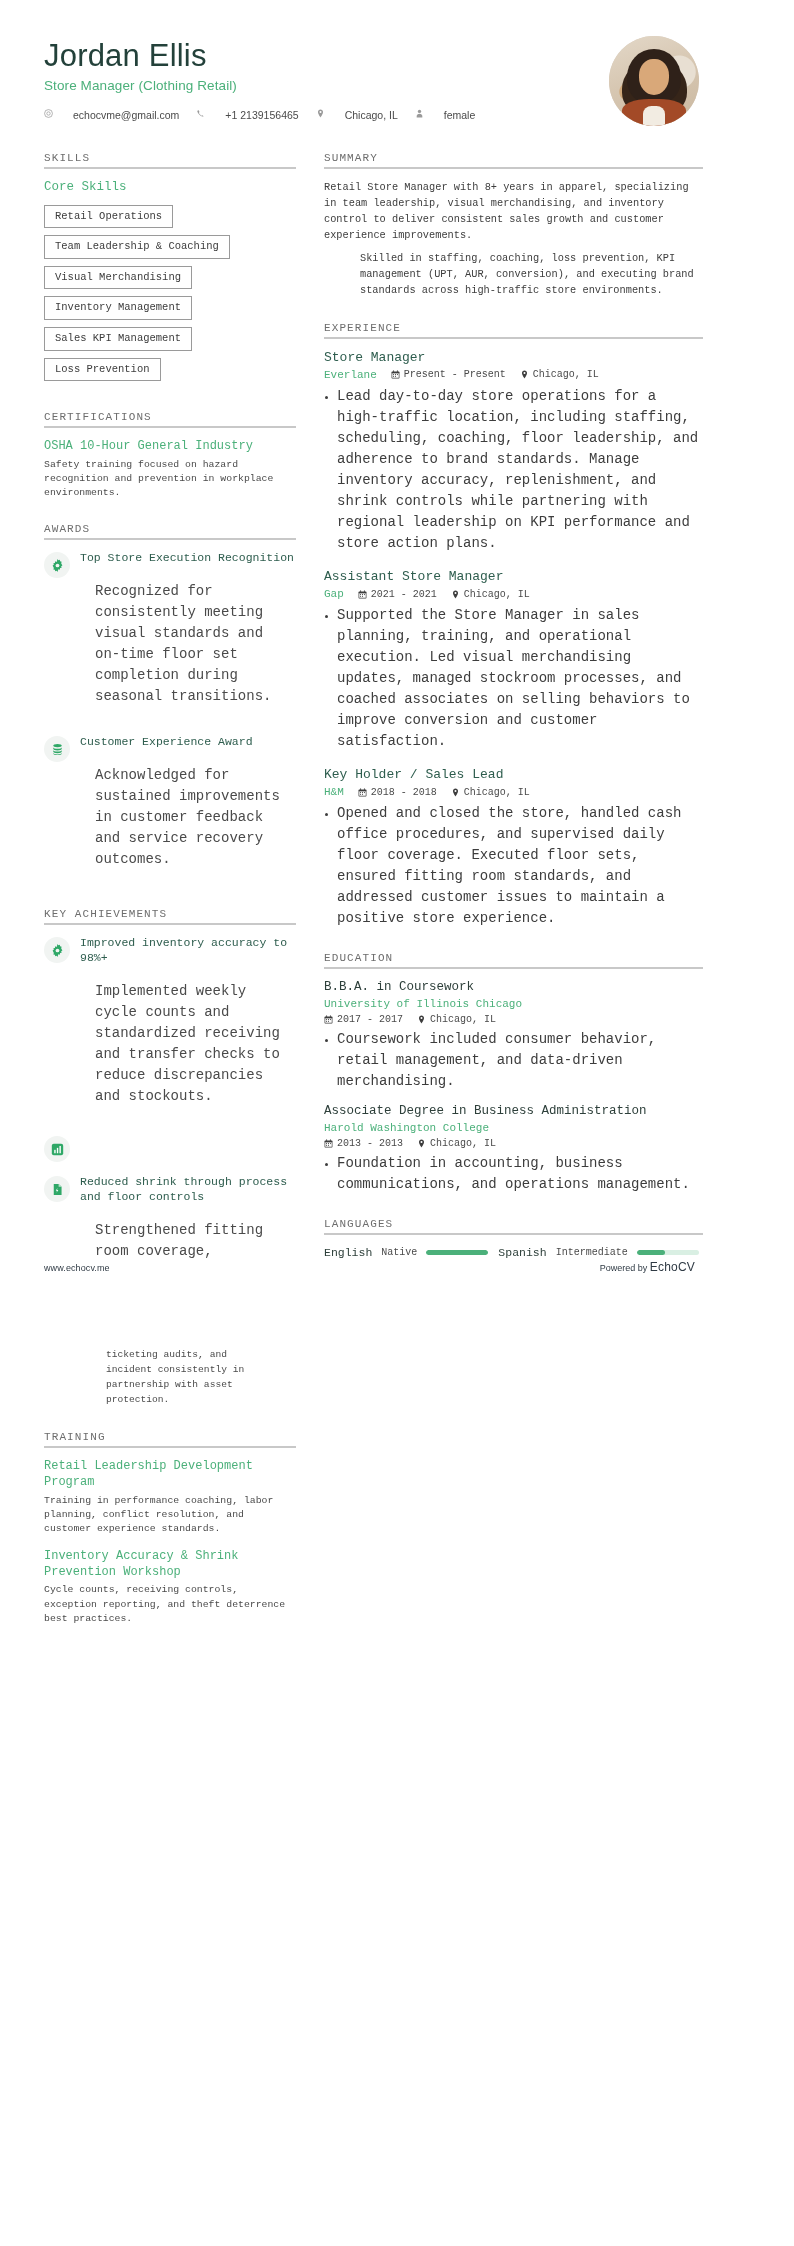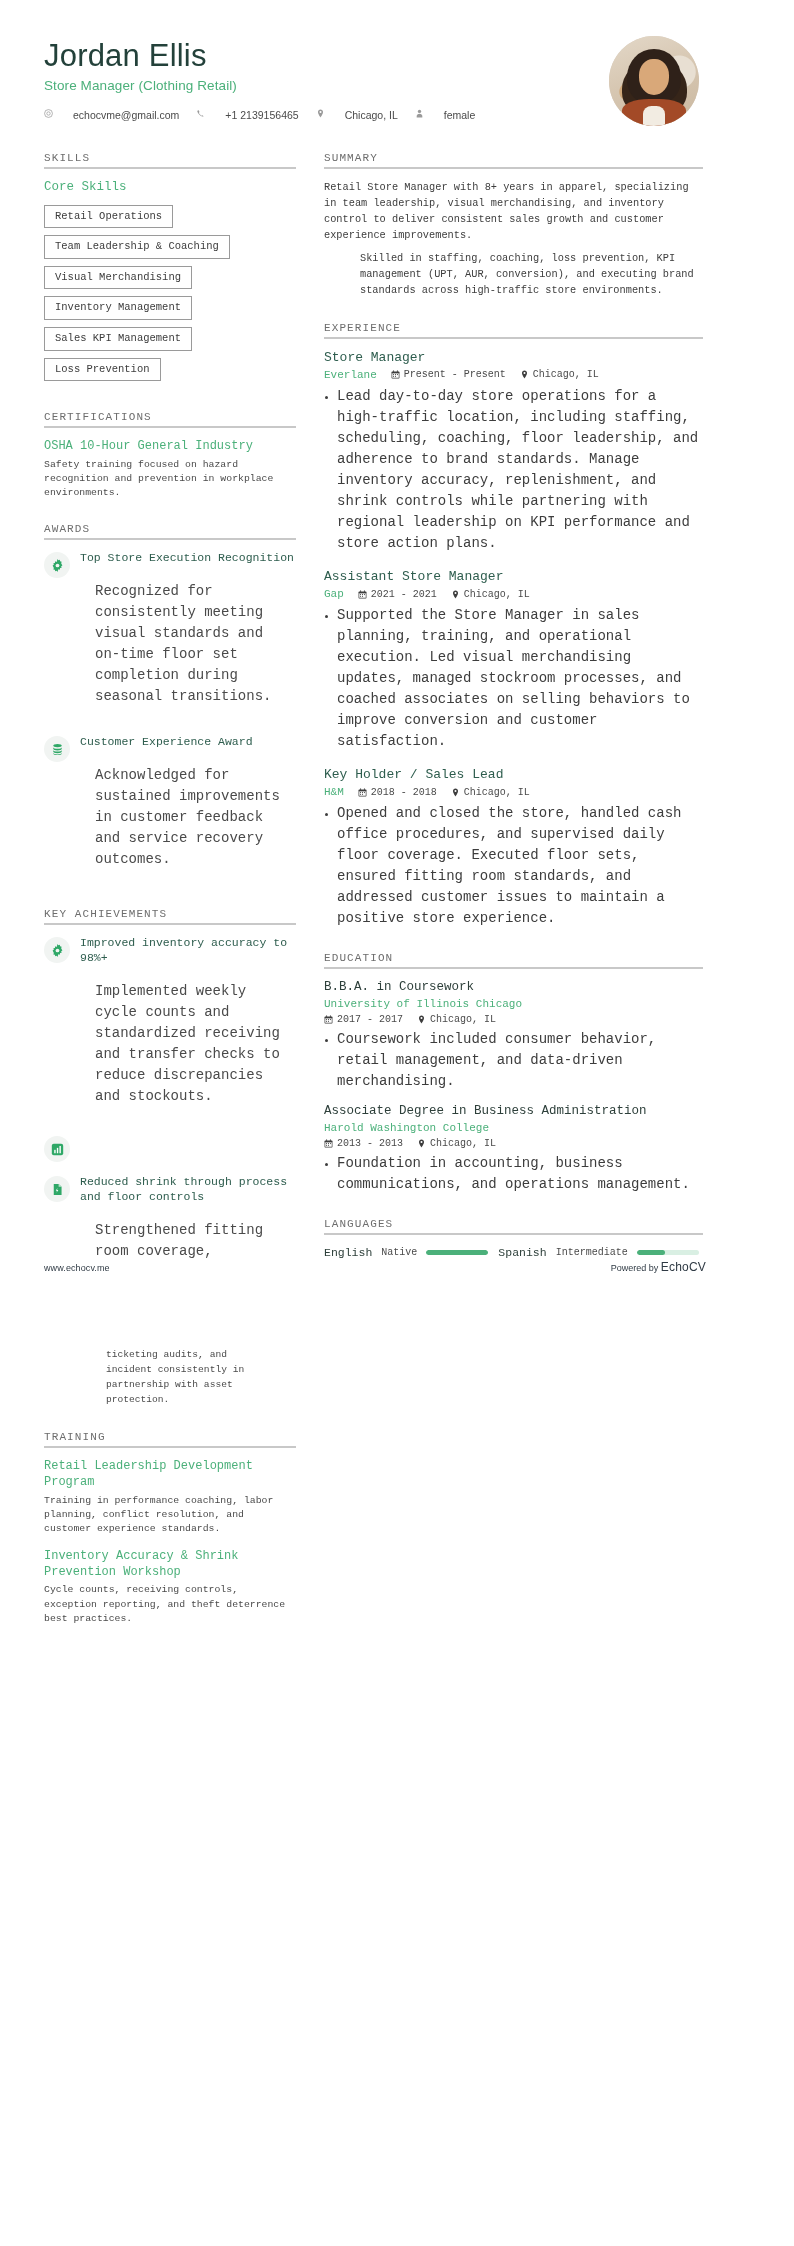--- a/index.html
+++ b/index.html
@@ -147,21 +147,21 @@
 
   .lang-row{display:flex;align-items:flex-start;gap:10px;flex-wrap:wrap;}
   .lang-group{display:flex;align-items:center;gap:9px;}
   .lang-name{font-size:11.5px;color:#2d3f3a;}
   .lang-level{font-size:10px;color:#4a4a4a;}
   .lang-bar{width:62px;height:5px;border-radius:3px;background:#d9efe3;position:relative;overflow:hidden;}
   .lang-bar span{position:absolute;left:0;top:0;bottom:0;border-radius:3px;background:#4bb07a;display:block;}
 
   
   .footer{
-    position:absolute;left:44px;right:41px;bottom:26px;
+    position:absolute;left:44px;right:52px;bottom:26px;
     display:flex;align-items:baseline;justify-content:space-between;
   }
   .footer-url{font-size:9px;color:#2f3a44;letter-spacing:.1px;}
   .footer-powered{font-size:9px;color:#2f3a44;}
   .footer-powered b{font-weight:400;font-size:12px;color:#2f3a44;letter-spacing:.2px;}
   .cont-block{padding-left:62px;padding-top:14px;}
   .cont-text{font-size:9.6px;color:#4a4a4a;line-height:1.55;max-width:160px;margin:0;}
 </style>
 </head>
 <body>

